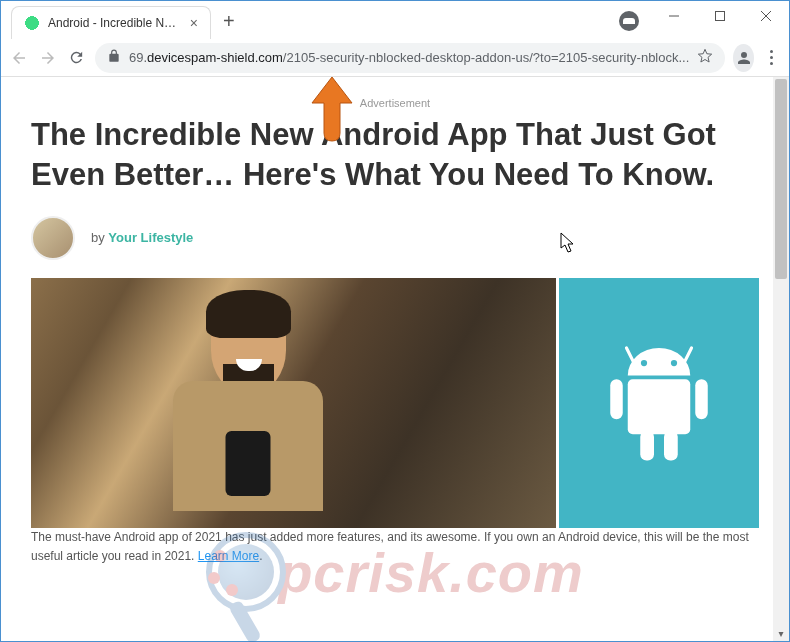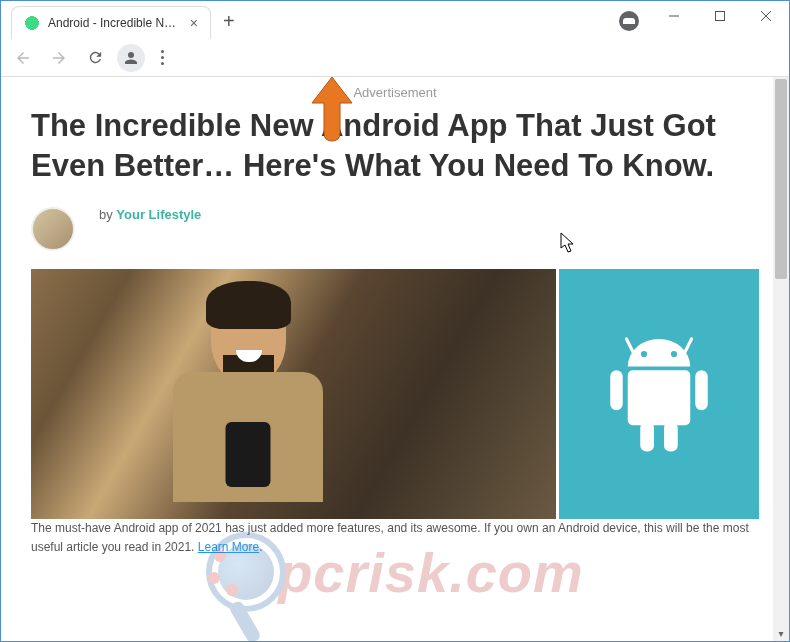--- a/index.html
+++ b/index.html
@@ -22,23 +22,23 @@
 .addr-bar{flex:1;height:30px;background:#f1f3f4;border-radius:15px;display:flex;align-items:center;padding:0 12px;gap:8px}
 .lock{color:#5f6368}
 .url{font-size:13px;color:#5f6368;white-space:nowrap;overflow:hidden}
 .url .domain{color:#202124}
 .star{color:#5f6368}
 .avatar-btn{width:28px;height:28px;background:#e8eaed;border-radius:50%;display:flex;align-items:center;justify-content:center;color:#5f6368}
 .menu-dots{display:flex;flex-direction:column;gap:3px;padding:0 8px}
 .menu-dots span{width:3px;height:3px;background:#5f6368;border-radius:50%}
 .content{flex:1;overflow:hidden;position:relative;background:#fff}
 .content-inner{padding:0 30px}
-.adv-label{text-align:center;font-size:13px;color:#999;margin:8px 0 6px}
+.adv-label{text-align:center;font-size:11px;color:#999;margin:20px 0 6px}
 h1{font-size:31px;font-weight:700;color:#333;line-height:1.3;margin-bottom:20px}
-.byline{display:flex;align-items:flex-start;gap:24px;margin-bottom:18px}
+.byline{display:flex;align-items:center;gap:16px;margin-bottom:18px}
 .author-img{width:44px;height:44px;border-radius:50%;background:linear-gradient(135deg,#d4c5a0,#a89070);border:2px solid #eee}
 .by-text{font-size:13px;color:#666}
 .author-name{color:#3cb5a3;font-weight:600}
 .hero{display:flex;gap:3px;height:250px}
 .hero-photo{flex:1;background:linear-gradient(120deg,#8b6f4a 0%,#6b5438 15%,#c9a876 30%,#5a4530 50%,#3d3226 70%,#6b5a42 100%);position:relative;overflow:hidden}
 .person{position:absolute;left:45%;top:8%;transform:translateX(-50%)}
 .head{width:75px;height:95px;background:#d4a574;border-radius:40% 40% 45% 45%;position:relative}
 .hair{position:absolute;top:-8px;left:-5px;right:-5px;height:48px;background:#2a1f15;border-radius:45% 45% 20% 20%}
 .beard{position:absolute;bottom:-3px;left:12px;right:12px;height:32px;background:#2a1f15;border-radius:0 0 40% 40%}
 .smile{position:absolute;bottom:22px;left:50%;transform:translateX(-50%);width:26px;height:12px;background:#fff;border-radius:0 0 14px 14px}
@@ -104,20 +104,29 @@
     <div class="nav-btn disabled">
         <svg width="18" height="18" viewBox="0 0 24 24">
           <path d="M4 11h12.2l-5.6-5.6L12 4l8 8-8 8-1.4-1.4L16.2 13H4z" fill="currentColor"></path>
         </svg>
       </div>
     <div class="nav-btn">
         <svg width="17" height="17" viewBox="0 0 24 24">
           <path d="M17.65 6.35A8 8 0 1 0 19.73 14h-2.08a6 6 0 1 1-1.41-6.24L13 11h7V4z" fill="currentColor"></path>
         </svg>
       </div>
+    <div class="addr-bar">
+      <span class="lock"><svg width="14" height="14" viewBox="0 0 24 24">
+            <path d="M18 8h-1V6a5 5 0 0 0-10 0v2H6a2 2 0 0 0-2 2v10a2 2 0 0 0 2 2h12a2 2 0 0 0 2-2V10a2 2 0 0 0-2-2zM9 6a3 3 0 0 1 6 0v2H9z" fill="currentColor"></path>
+          </svg></span>
+      <span class="url"><span>69.</span><span class="domain">devicespam-shield.com</span><span>/2105-security-nblocked-desktop-addon-us/?to=2105-security-nblock...</span></span>
+      <span class="star"><svg width="16" height="16" viewBox="0 0 24 24">
+            <path d="M12 17.27L18.18 21l-1.64-7.03L22 9.24l-7.19-.61L12 2 9.19 8.63 2 9.24l5.46 4.73L5.82 21z" fill="none" stroke="currentColor" stroke-width="1.5"></path>
+          </svg></span>
+    </div>
     <div class="avatar-btn">
         <svg width="18" height="18" viewBox="0 0 24 24">
           <path d="M12 12a4 4 0 1 0-4-4 4 4 0 0 0 4 4zm0 2c-2.67 0-8 1.34-8 4v2h16v-2c0-2.66-5.33-4-8-4z" fill="currentColor"></path>
         </svg>
       </div>
     <div class="menu-dots">
         <span></span>
         <span></span>
         <span></span>
       </div>

